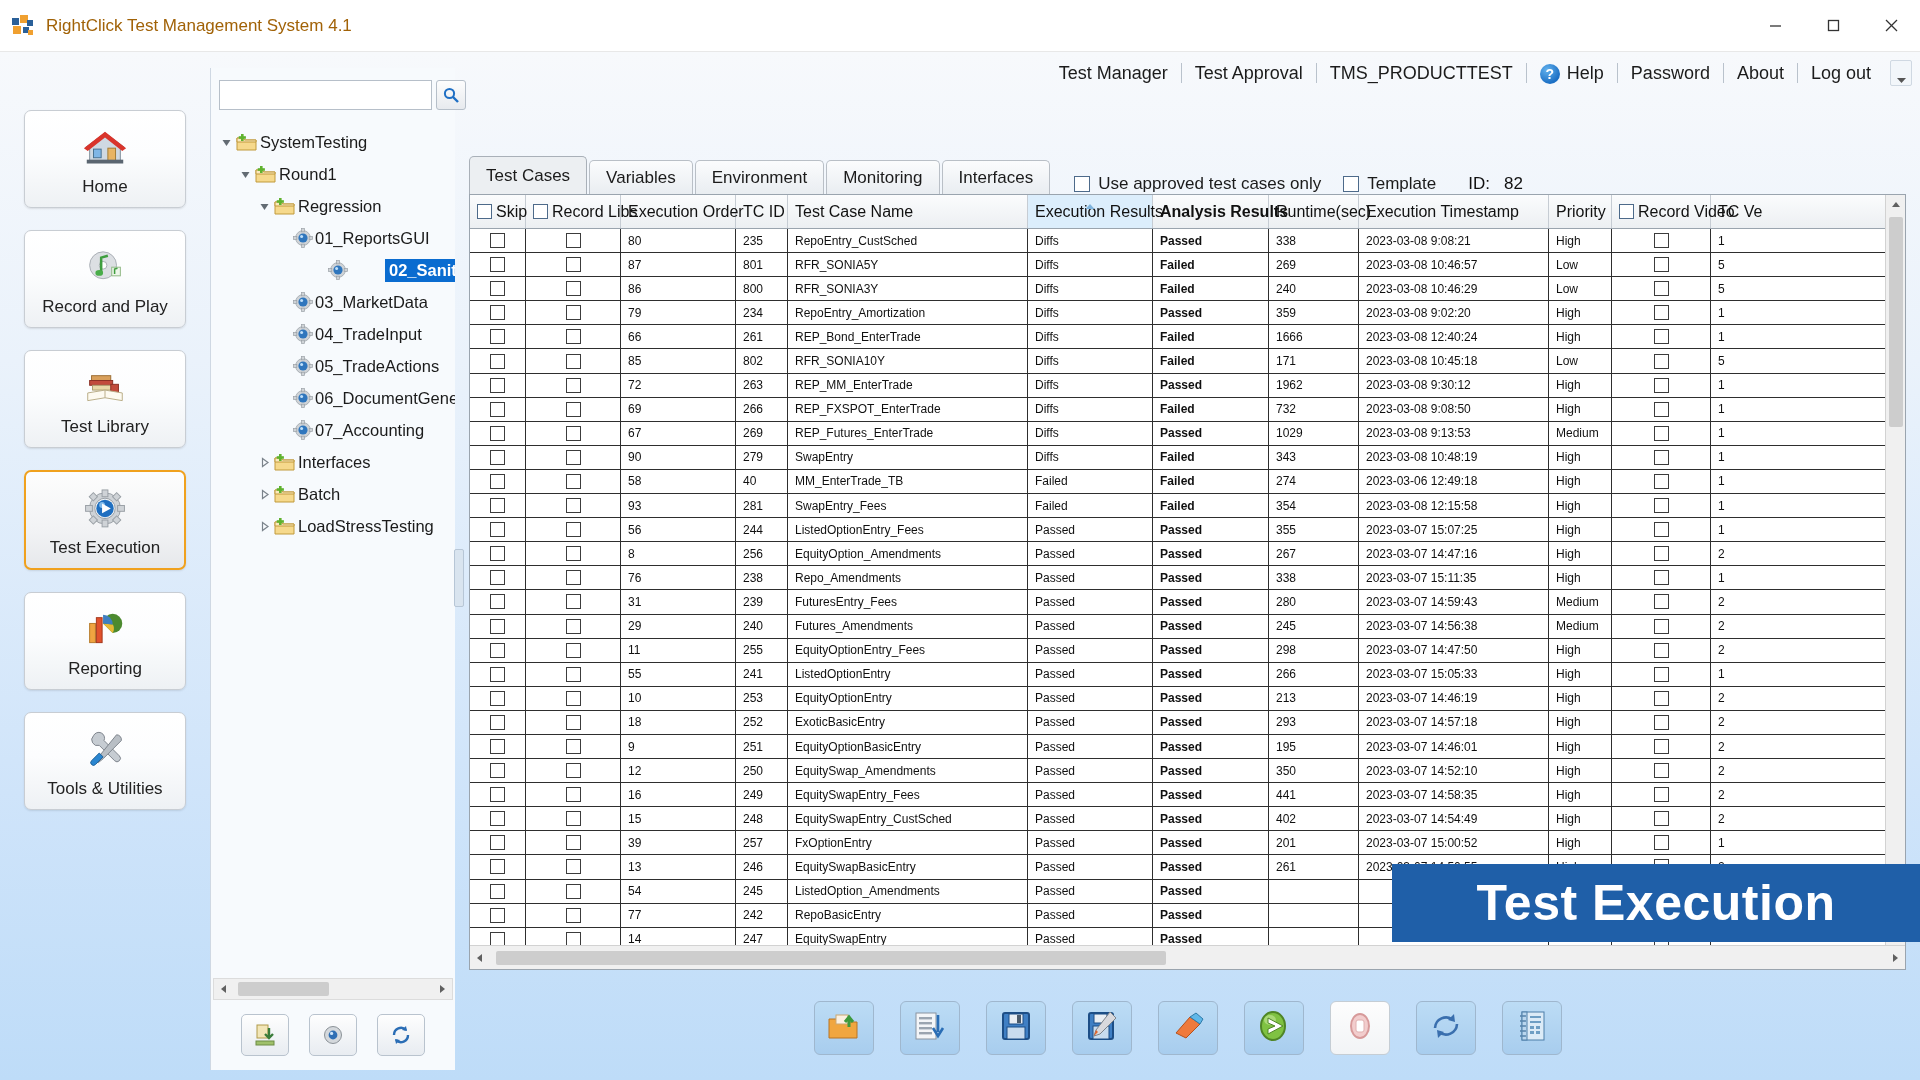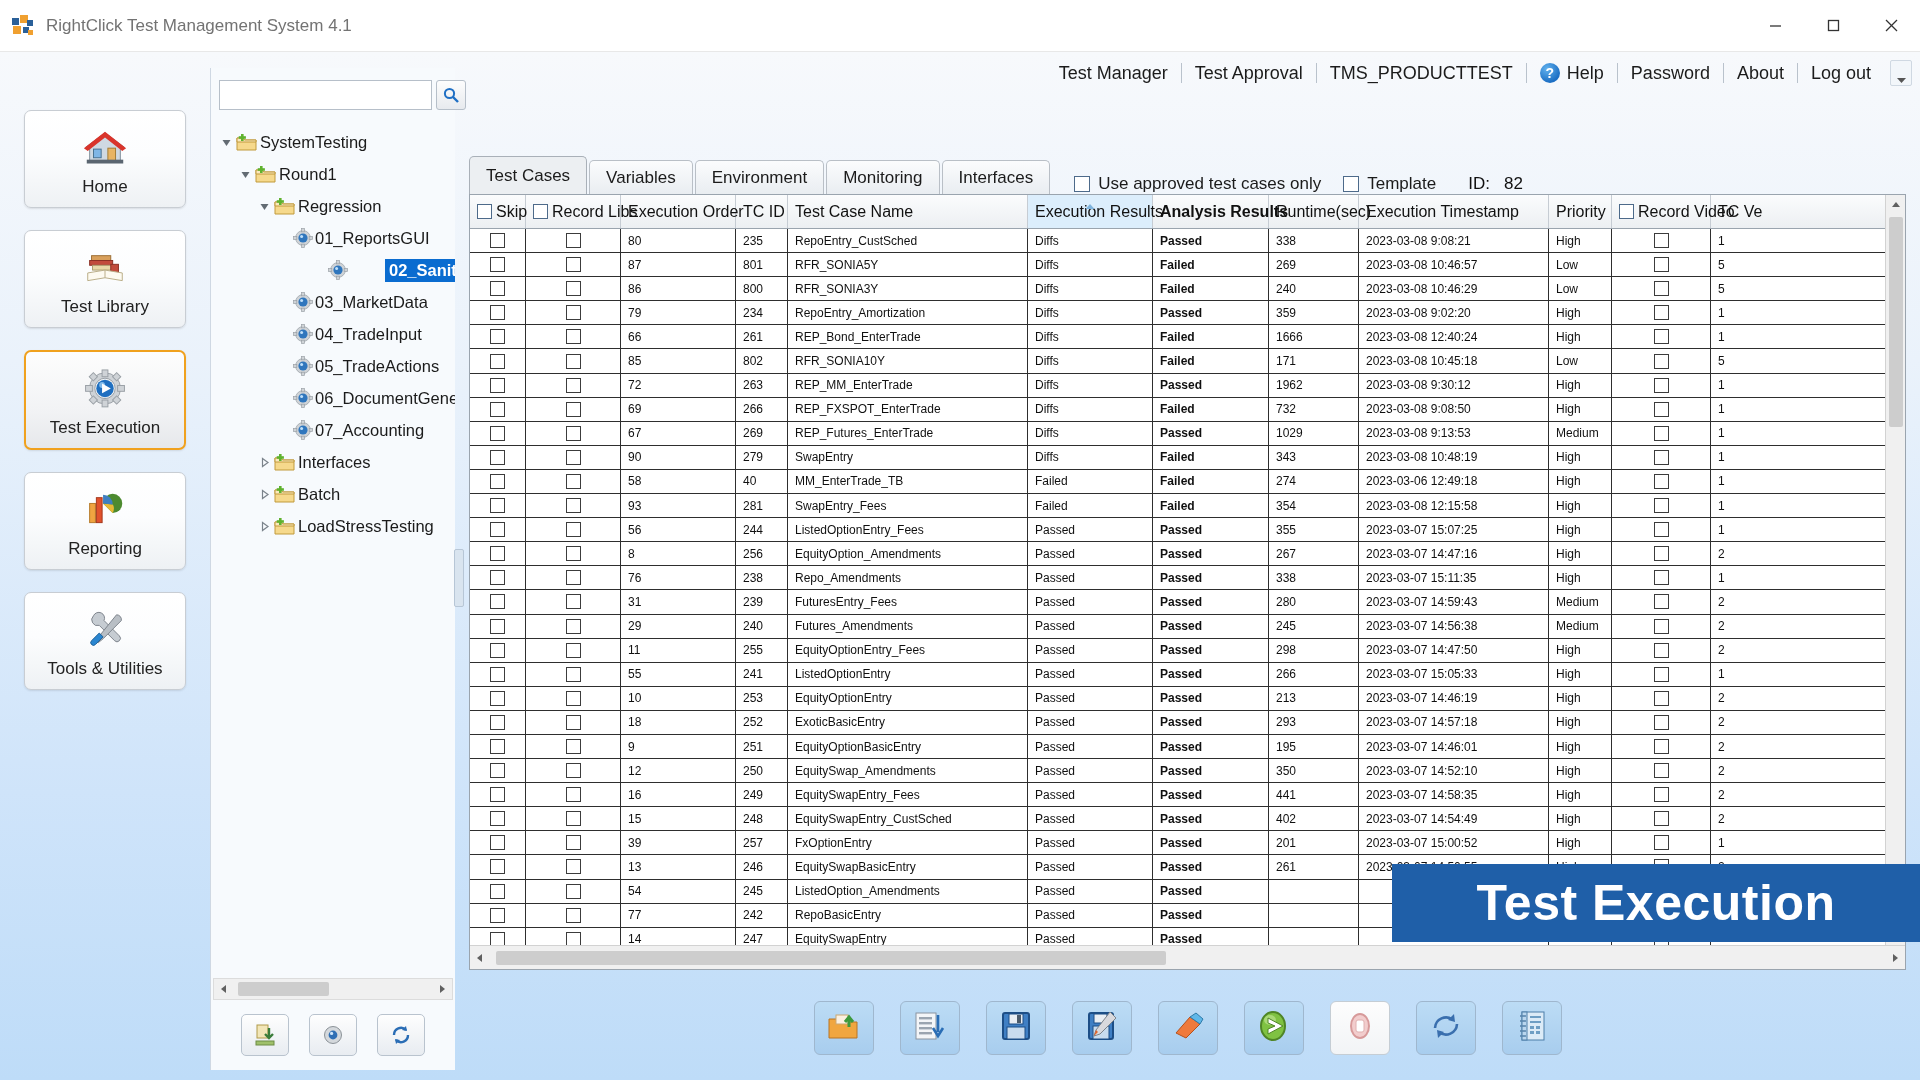--- a/index.html
+++ b/index.html
@@ -14,21 +14,21 @@
   #titlebar {
     height:52px; width:100%;
     background:#ffffff;
     display:flex; align-items:center;
     border-bottom:1px solid #e8e8e8;
   }
   #app-logo { width:22px; height:22px; margin-left:12px; position:relative; flex:none; }
   #app-logo i { position:absolute; display:block; }
   .lg { background:#2a6099; }
   .lo { background:#f0a030; }
-  #title-text { margin-left:12px; font-size:17px; color:#737373; }
+  #title-text { margin-left:12px; font-size:17px; color:#a16207; }
   #win-controls { margin-left:auto; display:flex; height:52px; }
   .wbtn { width:58px; height:52px; display:flex; align-items:center; justify-content:center; cursor:default; }
   .wsvg { stroke:#333; stroke-width:1.3; fill:none; }
 
   
   #shell {
     position:relative;
     width:1920px; height:1028px;
     background:linear-gradient(180deg,#f7f9fc 0%, #eaf2fb 30%, #cfe4fa 72%, #bedcf8 100%);
     display:flex;
@@ -182,21 +182,21 @@
     position:absolute; right:0; top:812px; width:528px; height:78px;
     background:#1f5fa8; display:flex; align-items:center; justify-content:center;
     color:#fff; font-size:50px; font-weight:bold; letter-spacing:.5px;
   }
   
   #menubar {
     position:absolute; left:0; top:0; width:1920px; height:42px;
     display:flex; align-items:center; justify-content:flex-end;
     padding-right:8px; font-size:18px; color:#1b1b1b;
   }
-  .mitem { padding:0 13px; cursor:default; display:flex; align-items:center; white-space:nowrap; }
+  .mitem { padding:0 13px; cursor:default; display:flex; align-items:flex-end; white-space:nowrap; }
   .msep { width:1px; height:20px; background:#b9c2cc; }
   #help-icon {
     width:20px; height:20px; border-radius:50%;
     background:radial-gradient(circle at 35% 30%, #62b2ee, #1c6fc4 70%);
     color:#fff; font-size:14px; font-weight:bold;
     display:flex; align-items:center; justify-content:center; margin-right:7px;
   }
   #menu-more {
     width:22px; height:26px; margin-left:6px;
     border:1px solid #cfd8e2; background:#f2f6fa; border-radius:2px;
@@ -283,20 +283,33 @@
         <rect x="12" y="22" width="8" height="9" fill="#7fb6e6" stroke="#47708f"></rect>
         <rect x="27" y="21" width="8" height="13" fill="#e8b463" stroke="#a07a32"></rect>
         <rect x="5" y="33" width="38" height="4" fill="#5a6570"></rect>
           </svg>
         </span>
         <span class="navlabel">Home</span>
       </div>
       <div class="navbtn">
         <span class="navicon">
           <svg width="48" height="38.400000000000006" viewBox="0 0 48 40">
+        <circle cx="22" cy="18" r="14" fill="#dcdfe3" stroke="#a8aeb4"></circle>
+        <circle cx="22" cy="18" r="4" fill="#fff" stroke="#a8aeb4"></circle>
+        <path d="M20 25 L20 10 L27 8" stroke="#3f9e3f" stroke-width="2.6" fill="none"></path>
+        <ellipse cx="18" cy="26" rx="4" ry="3" fill="#49ad49"></ellipse>
+        <rect x="31" y="20" width="9" height="9" fill="#eef6ea" stroke="#8fb784"></rect>
+        <path d="M34 27 L34 22 L37 21" stroke="#3f9e3f" stroke-width="1.6" fill="none"></path>
+          </svg>
+        </span>
+        <span class="navlabel">Record and Play</span>
+      </div>
+      <div class="navbtn">
+        <span class="navicon">
+          <svg width="48" height="38.400000000000006" viewBox="0 0 48 40">
         <rect x="10" y="8" width="20" height="5" fill="#d9a05b" stroke="#9b6d33"></rect>
         <rect x="8" y="13" width="24" height="5" fill="#c24b3c" stroke="#8a2f23"></rect>
         <rect x="11" y="18" width="22" height="5" fill="#e8d8a8" stroke="#a99a6c"></rect>
         <rect x="30" y="17" width="8" height="14" fill="#c24b3c" stroke="#8a2f23"></rect>
         <path d="M6 26 L24 23 L42 26 L42 34 L24 31 L6 34 Z" fill="#fdfaf0" stroke="#b8ab86"></path>
         <line x1="24" y1="23" x2="24" y2="31" stroke="#b8ab86"></line>
           </svg>
         </span>
         <span class="navlabel">Test Library</span>
       </div>

